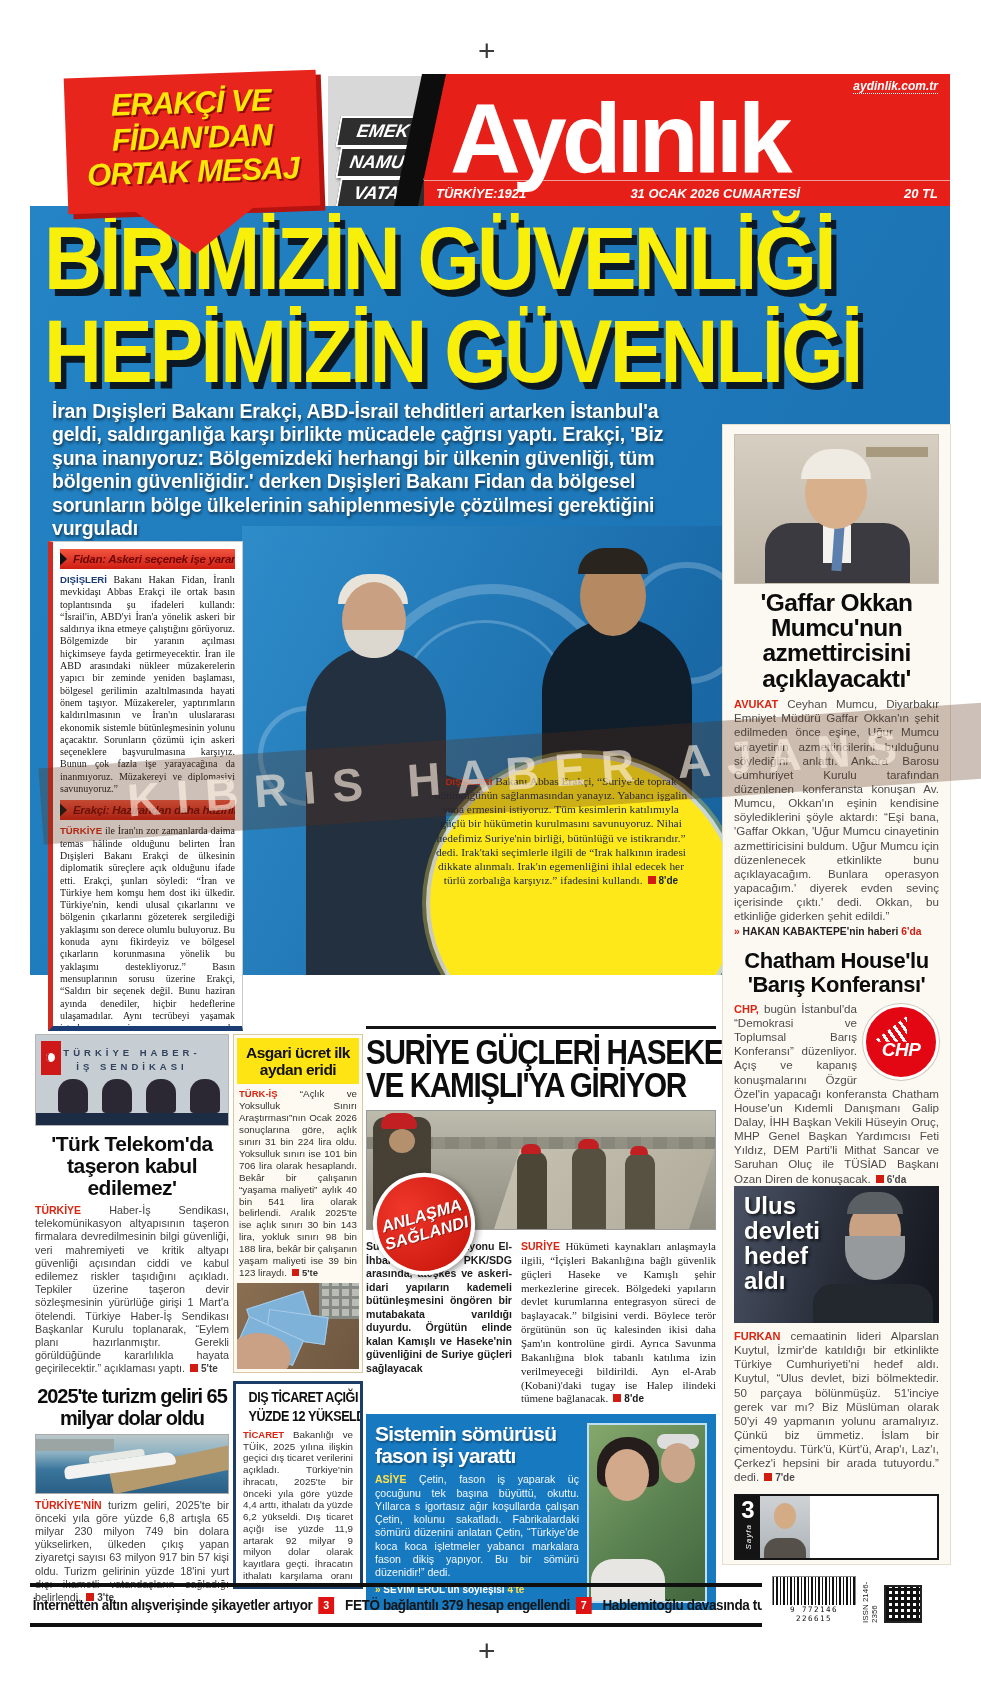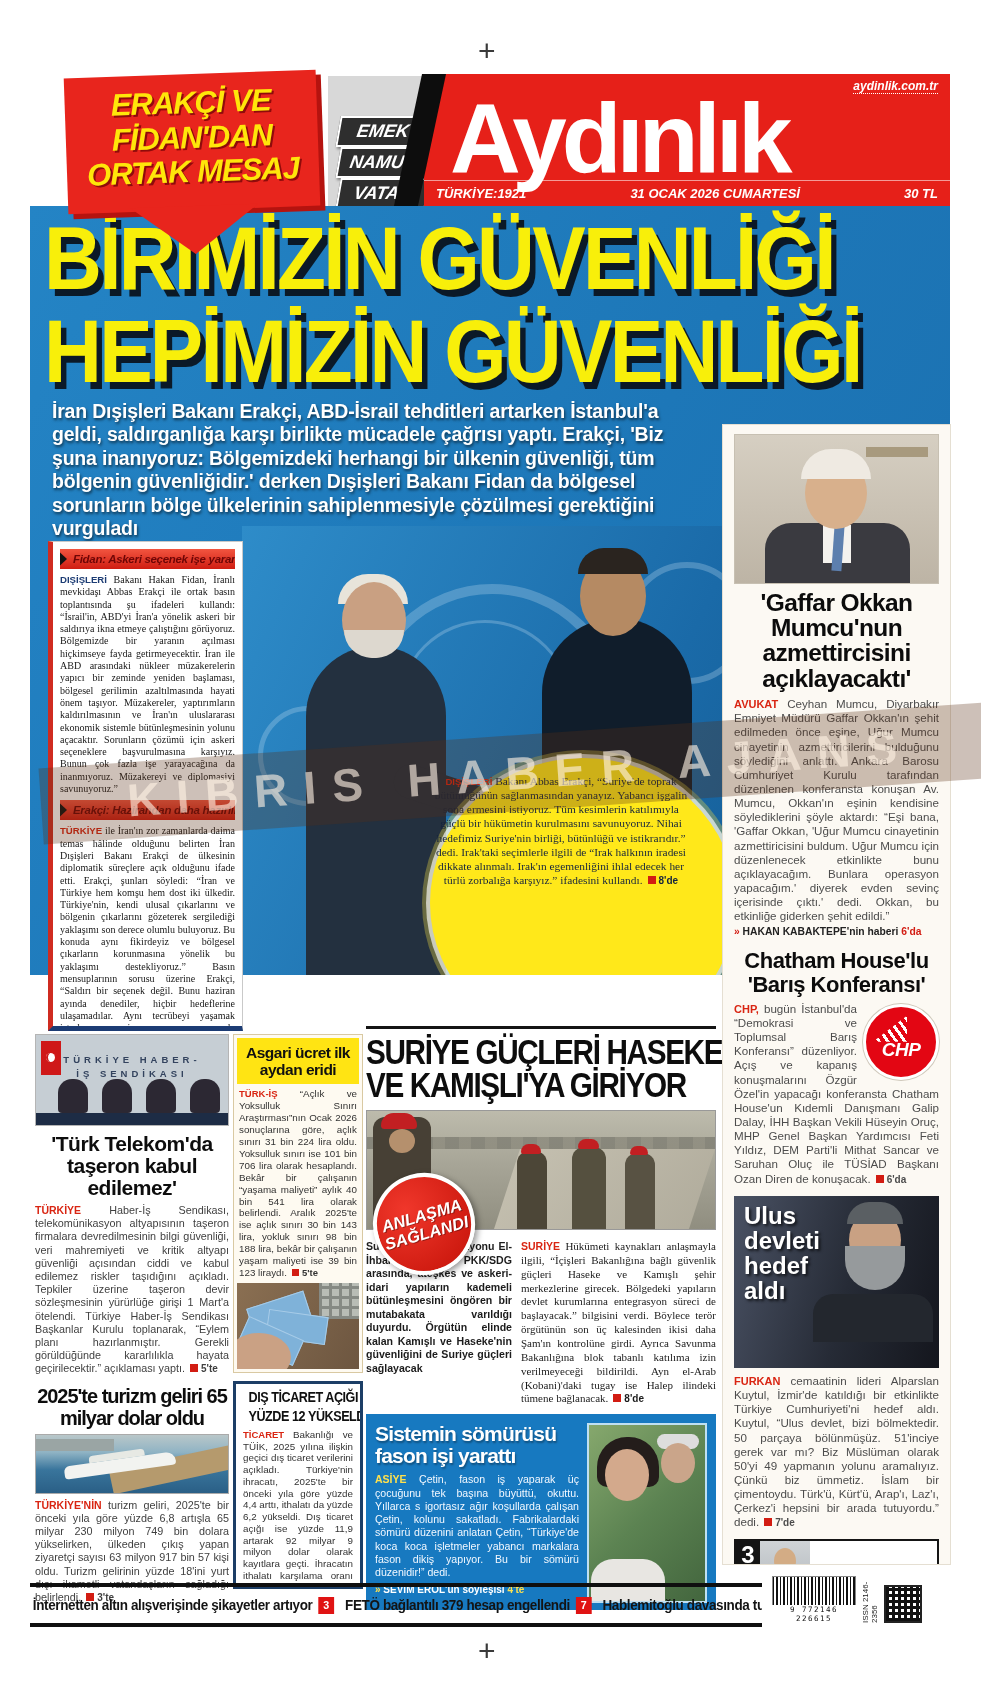--- a/index.html
+++ b/index.html
@@ -93,21 +93,21 @@
   .chev{color:#d21c12;font-weight:800;}
   .refred{color:#d21c12;font-weight:800;}
   .ctitle2{font-weight:800;font-size:22px;line-height:1.05;text-align:center;letter-spacing:-.5px;margin:12px 0 6px;color:#0c0c0c;}
   .chp-logo{float:right;width:70px;height:70px;border-radius:50%;background:#e30613;border:3px solid #fff;
       box-shadow:0 0 0 1px #cfc8ba;position:relative;margin:2px 0 4px 6px;}
   .chp-logo::before{content:"";position:absolute;top:9px;left:7px;width:34px;height:26px;
       background:repeating-linear-gradient(55deg,transparent 0 4px,#fff 4px 7px);
       clip-path:polygon(0 100%,100% 0,100% 100%);}
   .chp-text{position:absolute;bottom:15px;left:0;right:0;text-align:center;color:#fff;font-weight:800;
       font-size:19px;font-style:italic;letter-spacing:-.5px;margin-top:28px;}
-  .uphoto{position:relative;height:172px;margin-top:10px;overflow:hidden;
+  .uphoto{position:relative;height:137px;overflow:hidden;
       background:linear-gradient(105deg,#4a5264 0%,#262b36 55%,#14161d 100%);padding-left:21px;}
   .uphoto .uhead{position:absolute;right:38px;top:14px;width:52px;height:60px;background:#c9a183;border-radius:50%;}
   .uphoto .uhair{position:absolute;right:36px;top:6px;width:56px;height:22px;background:#5a5f63;border-radius:28px 28px 0 0;}
   .uphoto .ubeard{position:absolute;right:34px;top:50px;width:60px;height:44px;background:#969a9c;border-radius:0 0 30px 30px;}
   .uphoto .ubody{position:absolute;right:6px;top:98px;width:120px;height:48px;background:#23272e;border-radius:20px 20px 0 0;}
   .utitle{position:absolute;left:10px;top:8px;width:100px;color:#fff;font-weight:800;font-size:24px;
       line-height:1.04;text-shadow:2px 2px 3px rgba(0,0,0,.7);}
   .colbox{height:62px;border:2px solid #151515;display:flex;background:#fff;overflow:hidden;margin-top:9px;}
   .cn{width:24px;background:#141414;color:#fff;display:flex;flex-direction:column;align-items:center;}
   .cn .num{font-size:24px;font-weight:800;line-height:1.15;}
@@ -116,21 +116,21 @@
   .cp .h{position:absolute;left:14px;top:7px;width:22px;height:26px;background:#d3ac85;border-radius:50%;}
   .cp .s{position:absolute;left:4px;bottom:0;width:42px;height:20px;background:#55504a;border-radius:14px 14px 0 0;}
   .cr{flex:1;display:flex;flex-direction:column;}
   .cname{background:#d7271c;color:#fff;font-style:italic;font-weight:800;font-size:9.5px;text-align:right;
       padding:3px 5px 2px;clip-path:polygon(7% 0,100% 0,100% 100%,0 100%);}
   .cq{flex:1;display:flex;align-items:center;justify-content:center;font-weight:800;font-style:italic;
       font-size:14px;line-height:1.0;color:#101010;text-align:center;border:1.5px solid #cc2015;margin:2px 3px 3px;padding:1px 2px;}
   
   .colL{position:absolute;left:35px;top:1034px;width:194px;}
   .tkphoto{position:relative;height:90px;background:#c6ced4;border:1px solid #b5b5b5;overflow:hidden;text-align:center;}
-  .tkcap{padding-top:18px;font-size:9.5px;letter-spacing:4px;font-weight:700;color:#33435e;width:150px;margin:0 auto;line-height:1.5;}
+  .tkcap{padding-top:11px;font-size:9.5px;letter-spacing:4px;font-weight:700;color:#33435e;width:150px;margin:0 auto;line-height:1.5;}
   .tkflag{position:absolute;left:5px;top:6px;width:20px;height:34px;background:#cf1818;}
   .tkflag::after{content:"";position:absolute;left:5px;top:12px;width:9px;height:9px;border-radius:50%;
       background:#fff;box-shadow:3px 0 0 -1px #cf1818 inset;}
   .tkh{position:absolute;bottom:12px;width:30px;height:34px;background:#2c2833;border-radius:14px 14px 4px 4px;}
   .tktable{position:absolute;bottom:0;left:0;width:100%;height:12px;background:#1d2c45;}
   .tktitle{margin:7px 0 5px;font-weight:800;font-size:21px;line-height:1.05;text-align:center;letter-spacing:-.5px;color:#0d0d0d;}
   .lbody{font-size:10.8px;line-height:1.22;text-align:justify;color:#3f3f3f;}
   .tztitle{margin:11px 0 5px;font-weight:800;font-size:20px;line-height:1.06;letter-spacing:-1px;text-align:center;color:#0d0d0d;}
   .tzphoto{position:relative;height:58px;border:1px solid #aaa;overflow:hidden;margin-bottom:5px;
       background:linear-gradient(#b9c7c9 0%,#8fb3c4 30%,#39759c 60%,#2a5f86 100%);}
@@ -222,21 +222,21 @@
     <div class="motto" style="top:102px;">VATAN</div>
   </div>
 
   <div class="logo-box">
     <div class="logo-slash"></div>
     <div class="logo-site">aydinlik.com.tr</div>
     <div class="logo-word">Aydınlık</div>
     <div class="logo-meta">
       <span>TÜRKİYE:1921</span>
       <span>31 OCAK 2026 CUMARTESİ</span>
-      <span>30 TL</span>
+      <span>20 TL</span>
     </div>
   </div>
 
   <div class="badge">
     <div class="badge-inner">
       <div class="badge-line">ERAKÇİ VE</div>
       <div class="badge-line">FİDAN'DAN</div>
       <div class="badge-line">ORTAK MESAJ</div>
     </div>
   </div>

